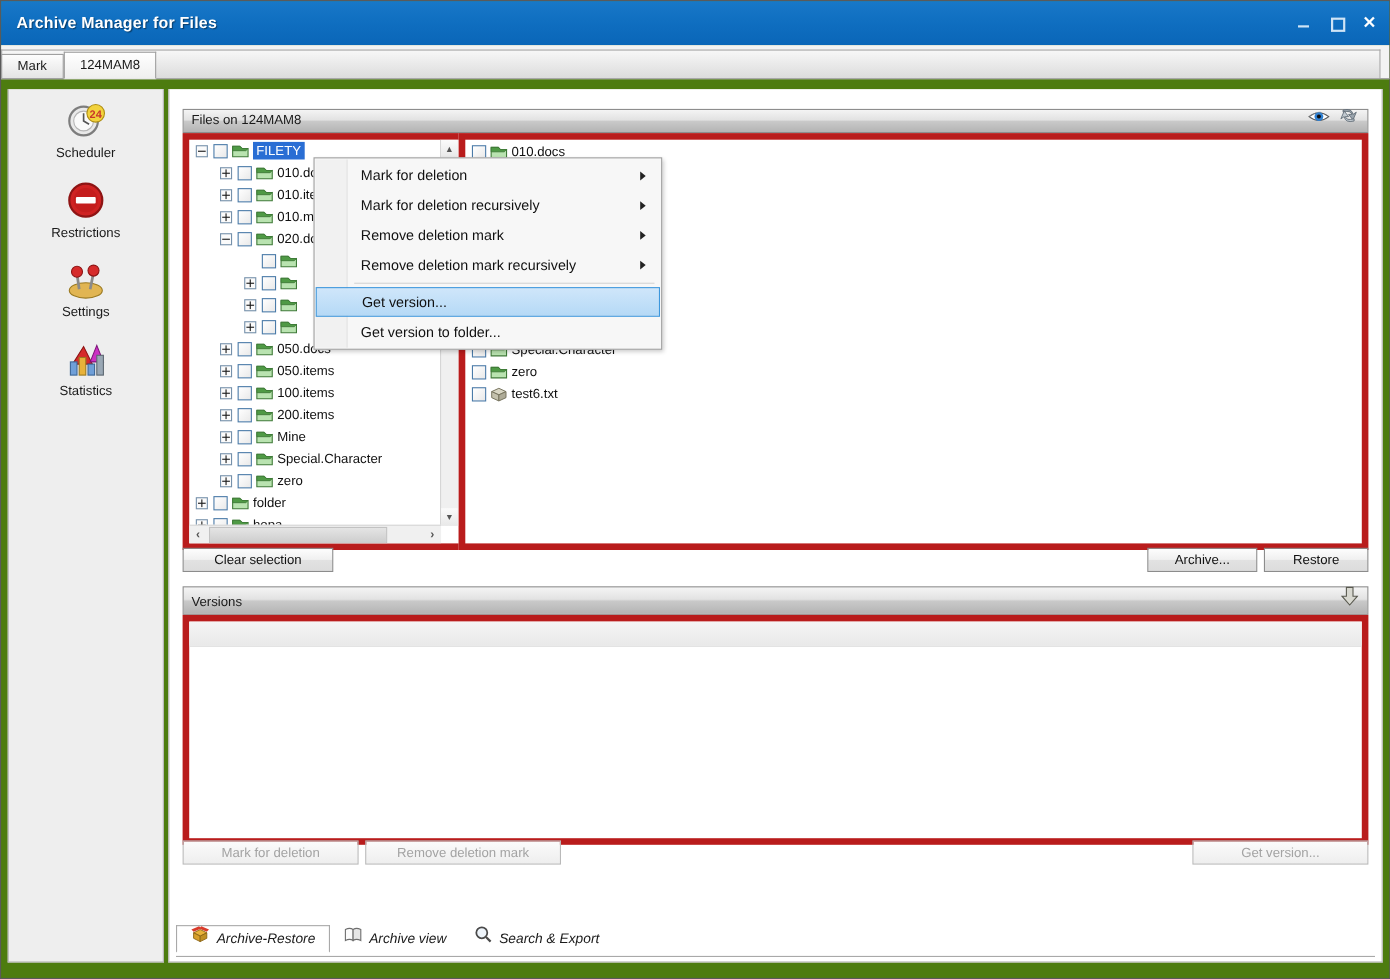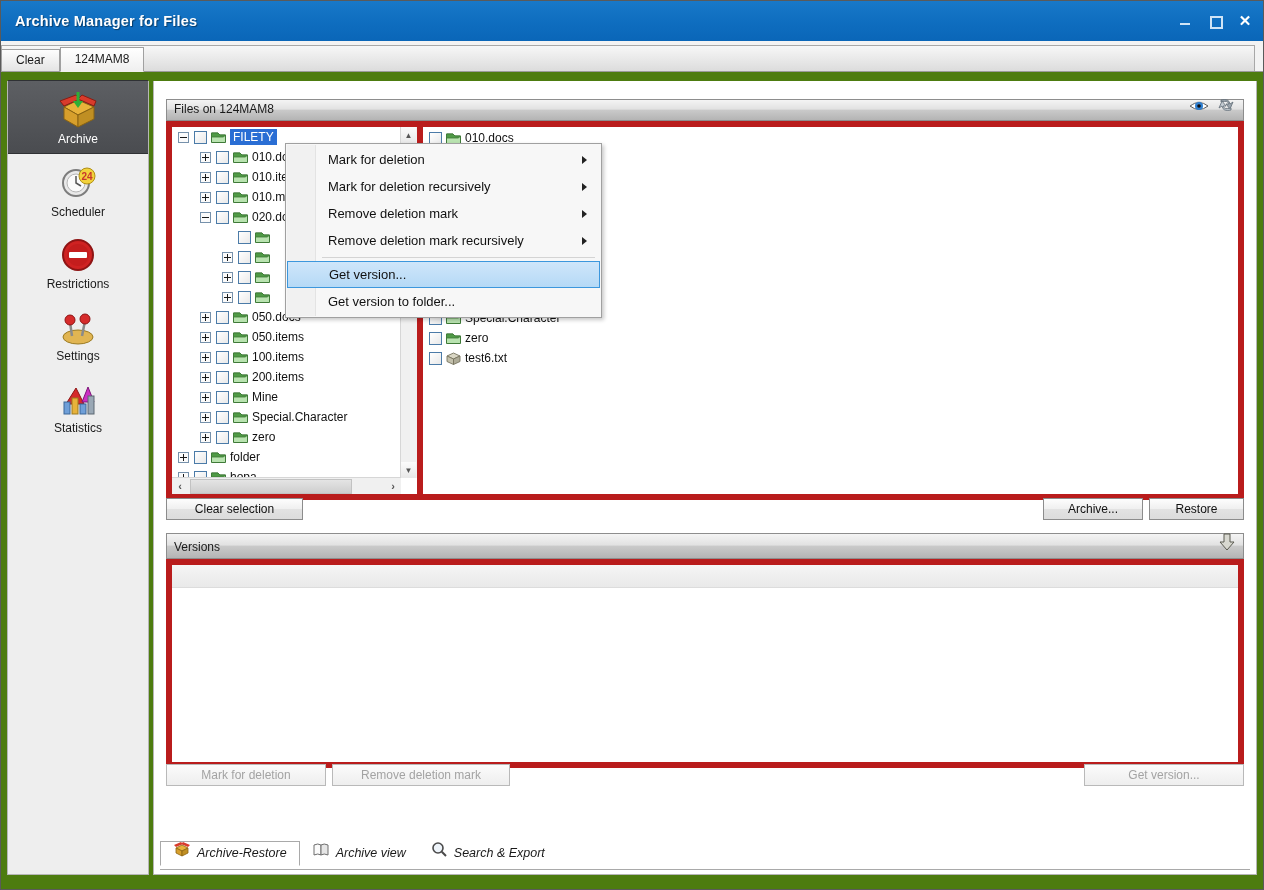--- a/index.html
+++ b/index.html
@@ -256,40 +256,26 @@
     <div class="title-text">Archive Manager for Files</div>
     <div class="win-controls">
       <div class="wc wc-min"></div>
       <div class="wc wc-max"></div>
       <div class="wc wc-close">✕</div>
     </div>
   </div>
 
   <div class="tabstrip">
     <div class="tabstrip-filler"></div>
-    <div class="ttab">Clear</div>
+    <div class="ttab">Mark</div>
     <div class="ttab active">124MAM8</div>
   </div>
 
   <div class="sidebar">
 
-    <div class="side-item sel">
-      <span class="side-ico">
-        <svg width="48" height="42" viewBox="0 0 48 42">
-          <polygon points="10,18 24,11 40,18 24,26" fill="#e8b23a" stroke="#8a6312" stroke-width="1"></polygon>
-          <polygon points="10,18 24,26 24,38 10,30" fill="#d79f2c" stroke="#8a6312" stroke-width="1"></polygon>
-          <polygon points="40,18 24,26 24,38 40,30" fill="#c08f23" stroke="#8a6312" stroke-width="1"></polygon>
-          <polygon points="6,12 22,6 26,10 10,17" fill="#d93b2b" stroke="#8a1c12" stroke-width="1"></polygon>
-          <polygon points="42,12 28,6 24,10 40,17" fill="#d93b2b" stroke="#8a1c12" stroke-width="1"></polygon>
-          <path d="M24 3 L24 15" stroke="#2eae36" stroke-width="3"></path>
-          <polygon points="24,19 19,12 29,12" fill="#2eae36"></polygon>
-        </svg>
-      </span>
-      <span class="side-lbl">Archive</span>
-    </div>
 
     <div class="side-item">
       <span class="side-ico">
         <svg width="48" height="42" viewBox="0 0 48 42">
           <circle cx="22" cy="21" r="13" fill="#e9e9e9" stroke="#7d7d7d" stroke-width="2"></circle>
           <circle cx="22" cy="21" r="9" fill="#fafafa" stroke="#b5b5b5" stroke-width="1"></circle>
           <path d="M22 14 L22 21 L27 24" stroke="#555" stroke-width="1.5" fill="none"></path>
           <circle cx="33" cy="14" r="8" fill="#f2d23c" stroke="#b08f14" stroke-width="1"></circle>
           <text x="33" y="18" font-size="10" font-family="Liberation Sans" font-weight="bold" fill="#c9372b" text-anchor="middle">24</text>
         </svg>

